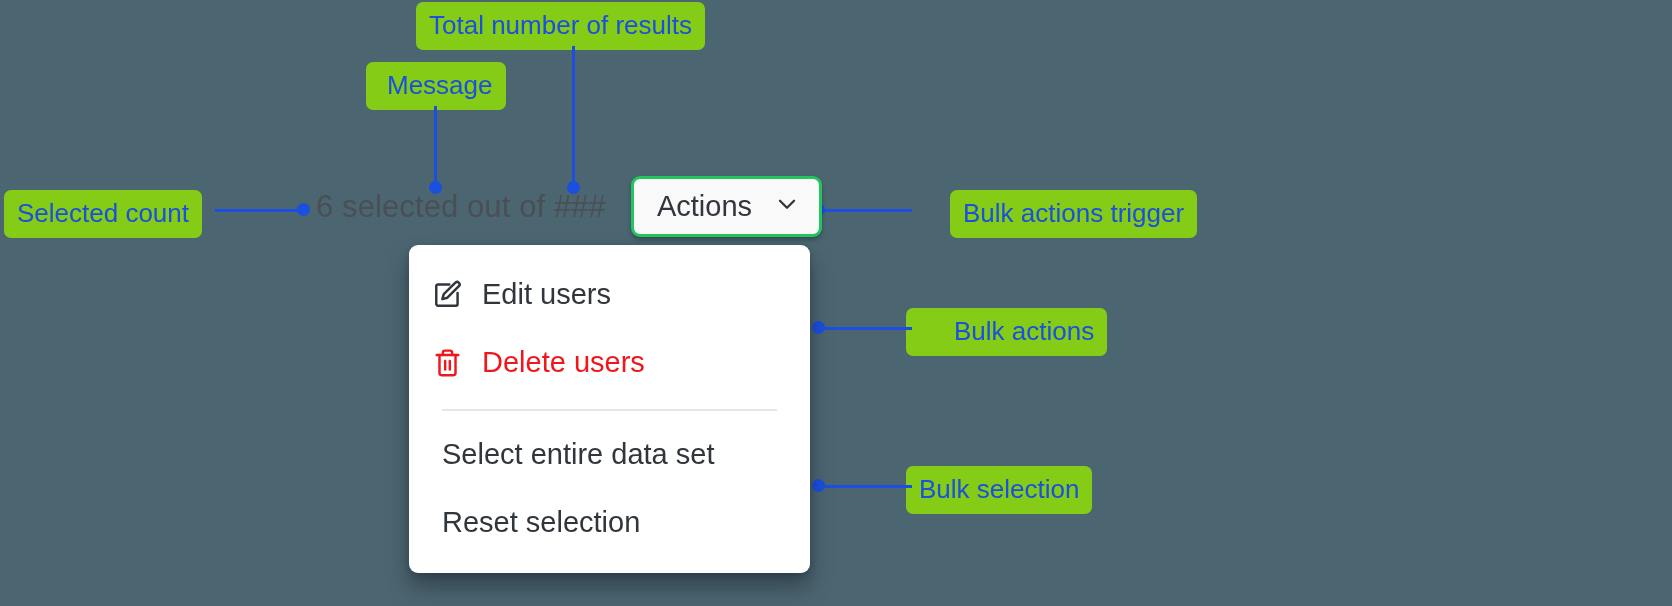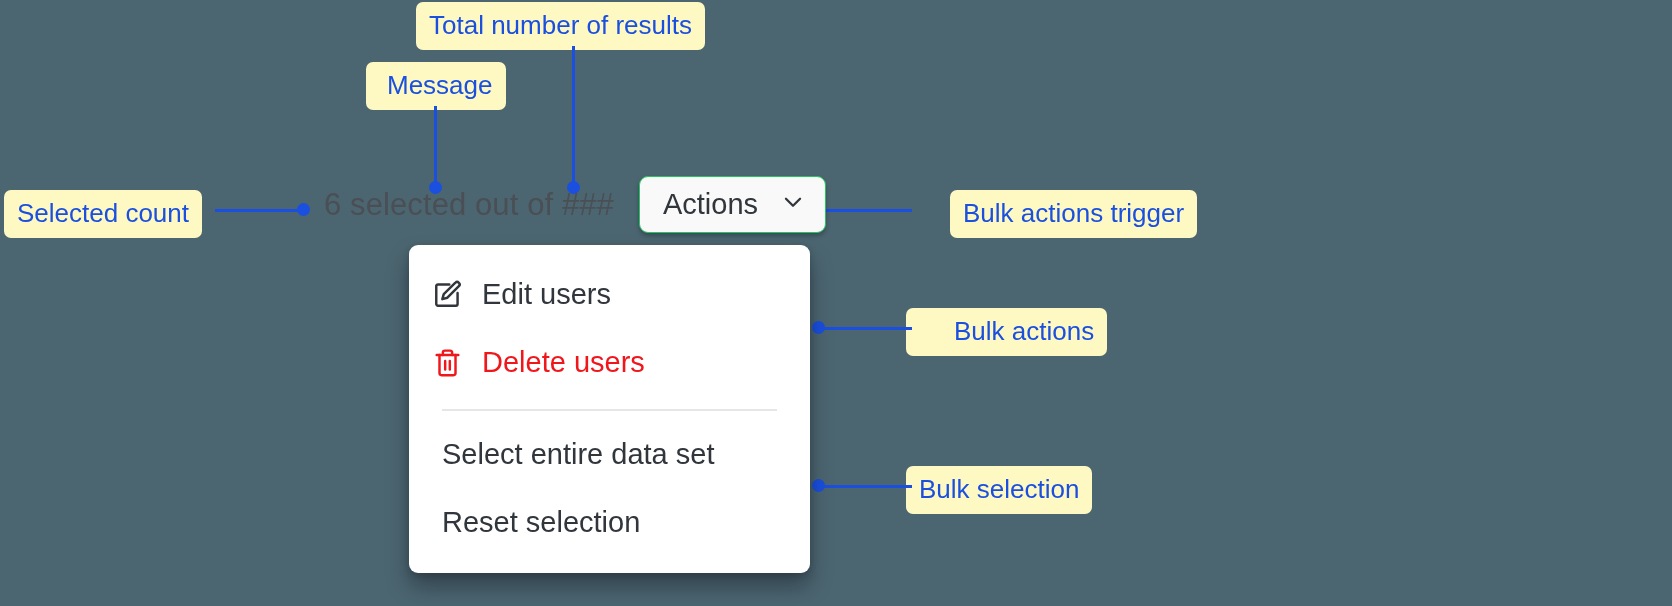--- a/index.html
+++ b/index.html
@@ -19,21 +19,21 @@
   #stage {
     position: absolute;
     inset: 0;
     width: 1672px;
     height: 606px;
   }
 
   
   .callout {
     position: absolute;
-    background: #fef9c3;
+    background: #84cc16;
     color: #1a4fe0;
     border-radius: 7px;
     font-size: 26px;
     line-height: 1;
     padding: 10px 13px 12px 13px;
     white-space: nowrap;
     font-family: "Liberation Sans", sans-serif;
   }
 
   
@@ -53,37 +53,36 @@
   }
 
   
   .bulk-bar {
     position: absolute;
     left: 316px;
     top: 176px;
     display: flex;
     align-items: center;
     gap: 25px;
-    margin-left: 8px;
   }
 
   .bulk-message {
     font-size: 31px;
     color: #4a4f55;
     line-height: 1;
     white-space: nowrap;
     letter-spacing: 0.1px;
   }
 
   .actions-button {
     display: inline-flex;
     align-items: center;
     gap: 22px;
     background: #f9f9f9;
-    border: 1px solid #22c55e;
+    border: 3px solid #22c55e;
     border-radius: 9px;
     padding: 12px 19px 13px 23px;
     box-shadow: 0 3px 4px rgba(20,26,35,0.34);
     cursor: pointer;
   }
   .actions-button .label {
     font-size: 29px;
     color: #31363c;
     line-height: 1;
     white-space: nowrap;

